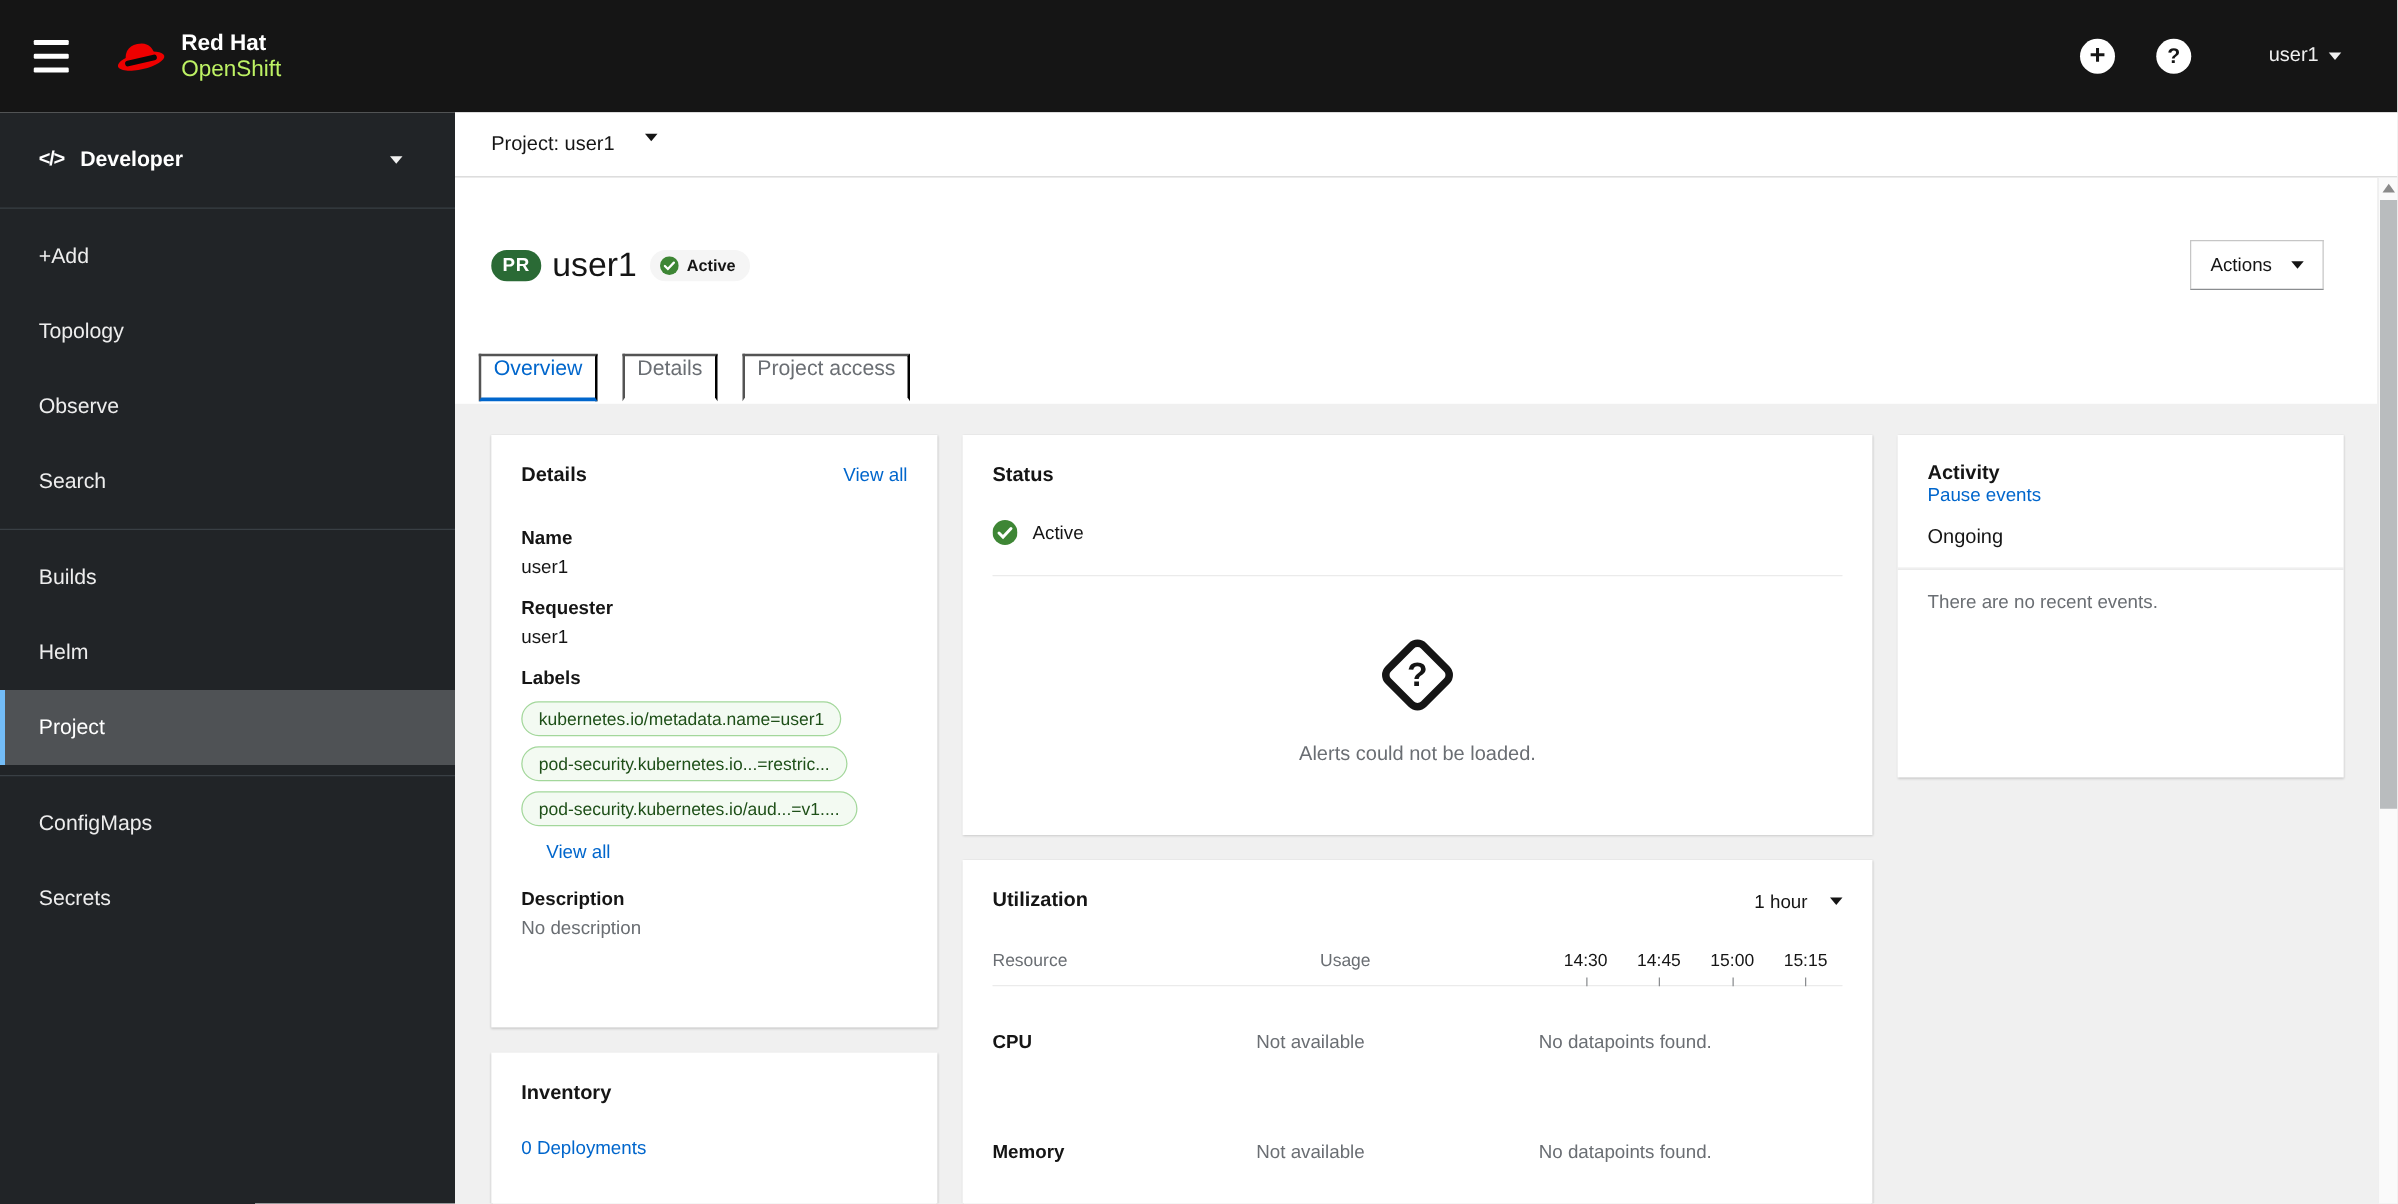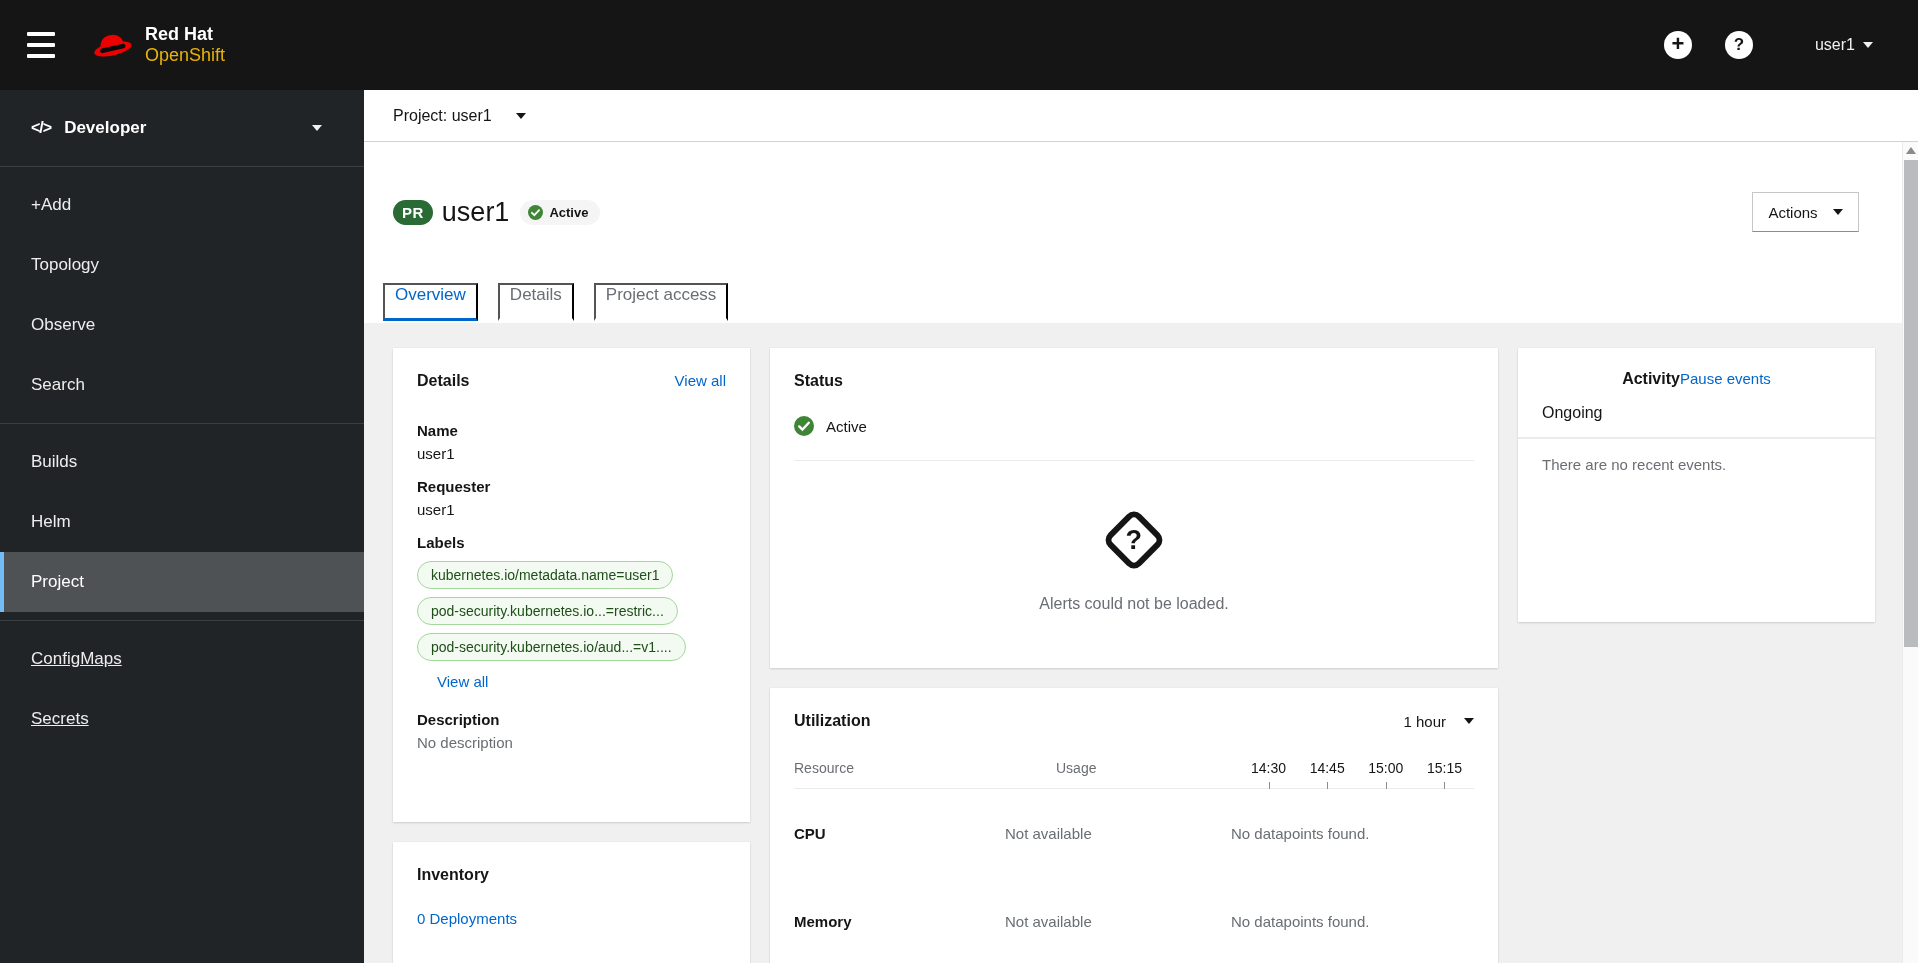--- a/index.html
+++ b/index.html
@@ -10,21 +10,21 @@
   
   .masthead { position:absolute; left:0; top:0; width:1918px; height:90px; background:#151515;
               display:flex; align-items:center; padding:0 45px 0 27px; }
   .hamburger { width:30px; height:26px; display:flex; flex-direction:column; justify-content:space-between;
                background:none; border:none; cursor:pointer; margin-right:32px; }
   .hamburger span { display:block; width:28px; height:4px; background:#fff; border-radius:1px; }
   .brand { display:flex; align-items:center; }
   .fedora { margin-right:10px; }
   .brand-text { line-height:1.15; color:#fff; font-size:18px; }
   .brand-line1 { font-weight:bold; }
-  .brand-line2 { font-weight:400; color:#eab308; }
+  .brand-line2 { font-weight:400; color:#bef264; }
   .mast-spacer { flex:1; }
   .mast-icon-btn { width:28px; height:28px; border-radius:50%; background:#fff; color:#151515;
                    display:flex; align-items:center; justify-content:center; border:none; cursor:pointer; }
   .mast-icon-btn.plus { font-size:22px; font-weight:bold; padding-bottom:2px; }
   .mast-icon-btn.help { font-size:17px; font-weight:bold; }
   .mast-icon-btn + .mast-icon-btn { margin-left:33px; }
   .user-menu { margin-left:62px; display:flex; align-items:center; gap:8px; background:none; border:none;
                color:#f0f0f0; font-size:16px; cursor:pointer; }
   .caret-down { width:0; height:0; border-left:5px solid transparent; border-right:5px solid transparent;
                 border-top:6px solid #f0f0f0; display:inline-block; }
@@ -40,21 +40,21 @@
   .nav-group { padding:8px 0; }
   .nav-group.bordered { border-bottom:1px solid #393f44; }
   .nav-item { height:60px; display:flex; align-items:center; padding-left:31px; font-size:17px;
               color:#ededed; cursor:pointer; }
   .nav-item.active { background:#4f5255; color:#fff; border-left:4px solid #73bcf7; padding-left:27px; }
 
   
   .main { position:absolute; left:364px; top:90px; right:0; bottom:0; background:#f0f0f0; }
   .project-bar { height:52px; background:#fff; border-bottom:1px solid #d2d2d2; display:flex;
                  align-items:center; padding-left:29px; }
-  .project-select { display:flex; align-items:center; gap:24px; background:none; border:none;
+  .project-select { display:flex; gap:24px; background:none; border:none;
                     font-size:16px; color:#151515; cursor:pointer; }
 
   .scroll-area { position:absolute; left:0; top:52px; right:16px; bottom:0; overflow:hidden; }
 
   .page-head { background:#fff; height:181px; padding:50px 43px 0 29px; }
   .title-row { display:flex; align-items:center; }
   .pr-badge { background:#2a6a35; color:#fff; font-weight:bold; font-size:15px; padding:4px 9px;
               border-radius:14px; letter-spacing:.5px; }
   .page-title { font-size:27px; font-weight:500; margin-left:9px; }
   .status-pill { margin-left:11px; background:#f5f5f5; border-radius:15px; padding:5px 12px 5px 8px;
@@ -116,21 +116,21 @@
   .time-axis { display:flex; justify-content:space-between; padding:0 12px 0 22px; }
   .time-tick { font-size:14px; color:#151515; position:relative; }
   .time-tick::after { content:""; position:absolute; left:50%; bottom:-13px; width:1px; height:7px; background:#8a8d90; }
   .util-row { height:88px; }
   .res-name { font-size:15px; font-weight:bold; }
   .res-val { color:#6a6e73; font-size:15px; padding-left:1px; }
   .res-chart { color:#6a6e73; font-size:15px; padding-left:2px; }
 
   
   .activity-card { height:274px; }
-  .act-head { display:flex; justify-content:center; align-items:baseline; padding:22px 24px 10px 24px; }
+  .act-head { display:flex; justify-content:space-between; align-items:baseline; padding:22px 24px 10px 24px;flex-direction:column; }
   .act-section-row { display:flex; justify-content:space-between; align-items:center; padding:6px 24px 15px 24px; }
   .act-section-title { font-size:16px; color:#151515; }
   .act-empty { color:#6a6e73; font-size:15px; padding:17px 24px 21px 24px; }
   .pause-btn { display:flex; align-items:center; gap:8px; background:none; border:none; color:#0066cc;
                font-size:15px; cursor:pointer; }
   .pause-icon { display:inline-flex; gap:3px; }
   .pause-icon i { width:5px; height:15px; background:#0066cc; border-radius:1px; }
 
   
   .scrollbar { position:absolute; right:0; top:52px; width:16px; bottom:0; background:#fafafa;
@@ -188,21 +188,21 @@
       <div class="nav-item">+Add</div>
       <div class="nav-item">Topology</div>
       <div class="nav-item">Observe</div>
       <div class="nav-item">Search</div>
     </div>
     <div class="nav-group bordered" style="border-top:1px solid #393f44; border-bottom:none;">
       <div class="nav-item">Builds</div>
       <div class="nav-item">Helm</div>
       <div class="nav-item active">Project</div>
     </div>
-    <div class="nav-group" style="border-top:1px solid #393f44;text-decoration:underline;">
+    <div class="nav-group" style="border-top:1px solid #393f44;">
       <div class="nav-item">ConfigMaps</div>
       <div class="nav-item">Secrets</div>
     </div>
   </nav>
 
   <main class="main">
     <div class="project-bar">
       <button class="project-select">
         <span>Project: user1</span>
         <span class="caret-down dark"></span>

